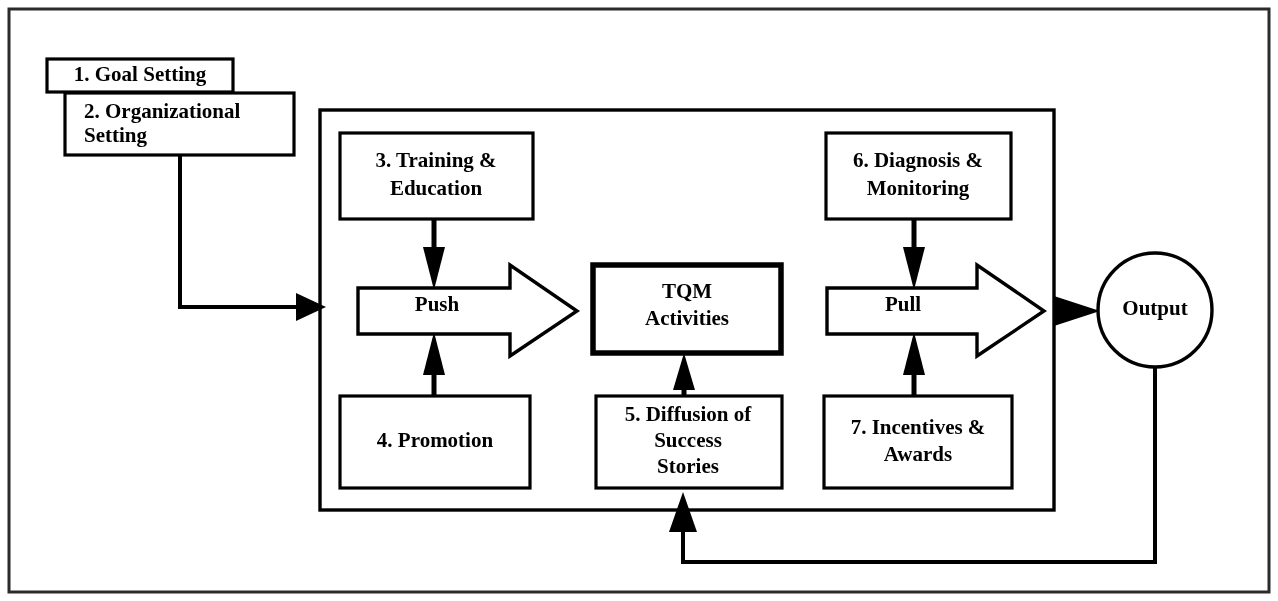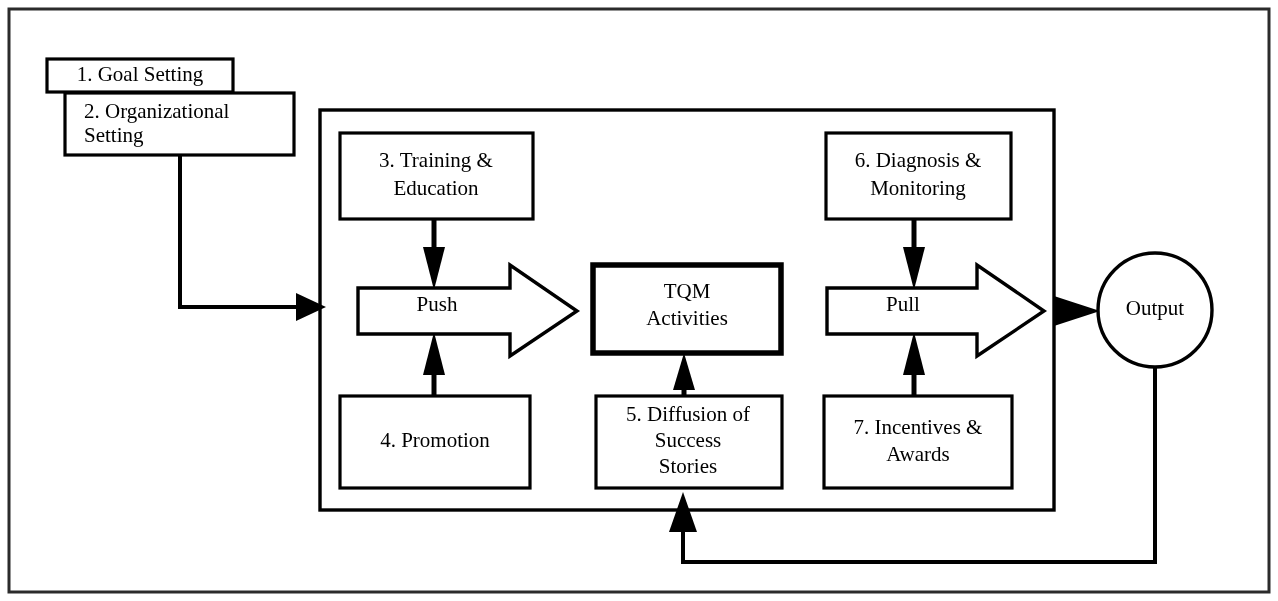--- a/index.html
+++ b/index.html
@@ -11,20 +11,21 @@
     width: 1278px;
     height: 601px;
     font-family: "Liberation Serif", "DejaVu Serif", serif;
     overflow: hidden;
   }
   #diagram-root {
     position: relative;
     width: 1278px;
     height: 601px;
     background: #ffffff;
+    font-weight: bold;
   }
   svg.diagram {
     display: block;
     width: 1278px;
     height: 601px;
   }
   .node-text {
     font-family: "Liberation Serif", "DejaVu Serif", serif;
     font-size: 21px;
     fill: #000000;

